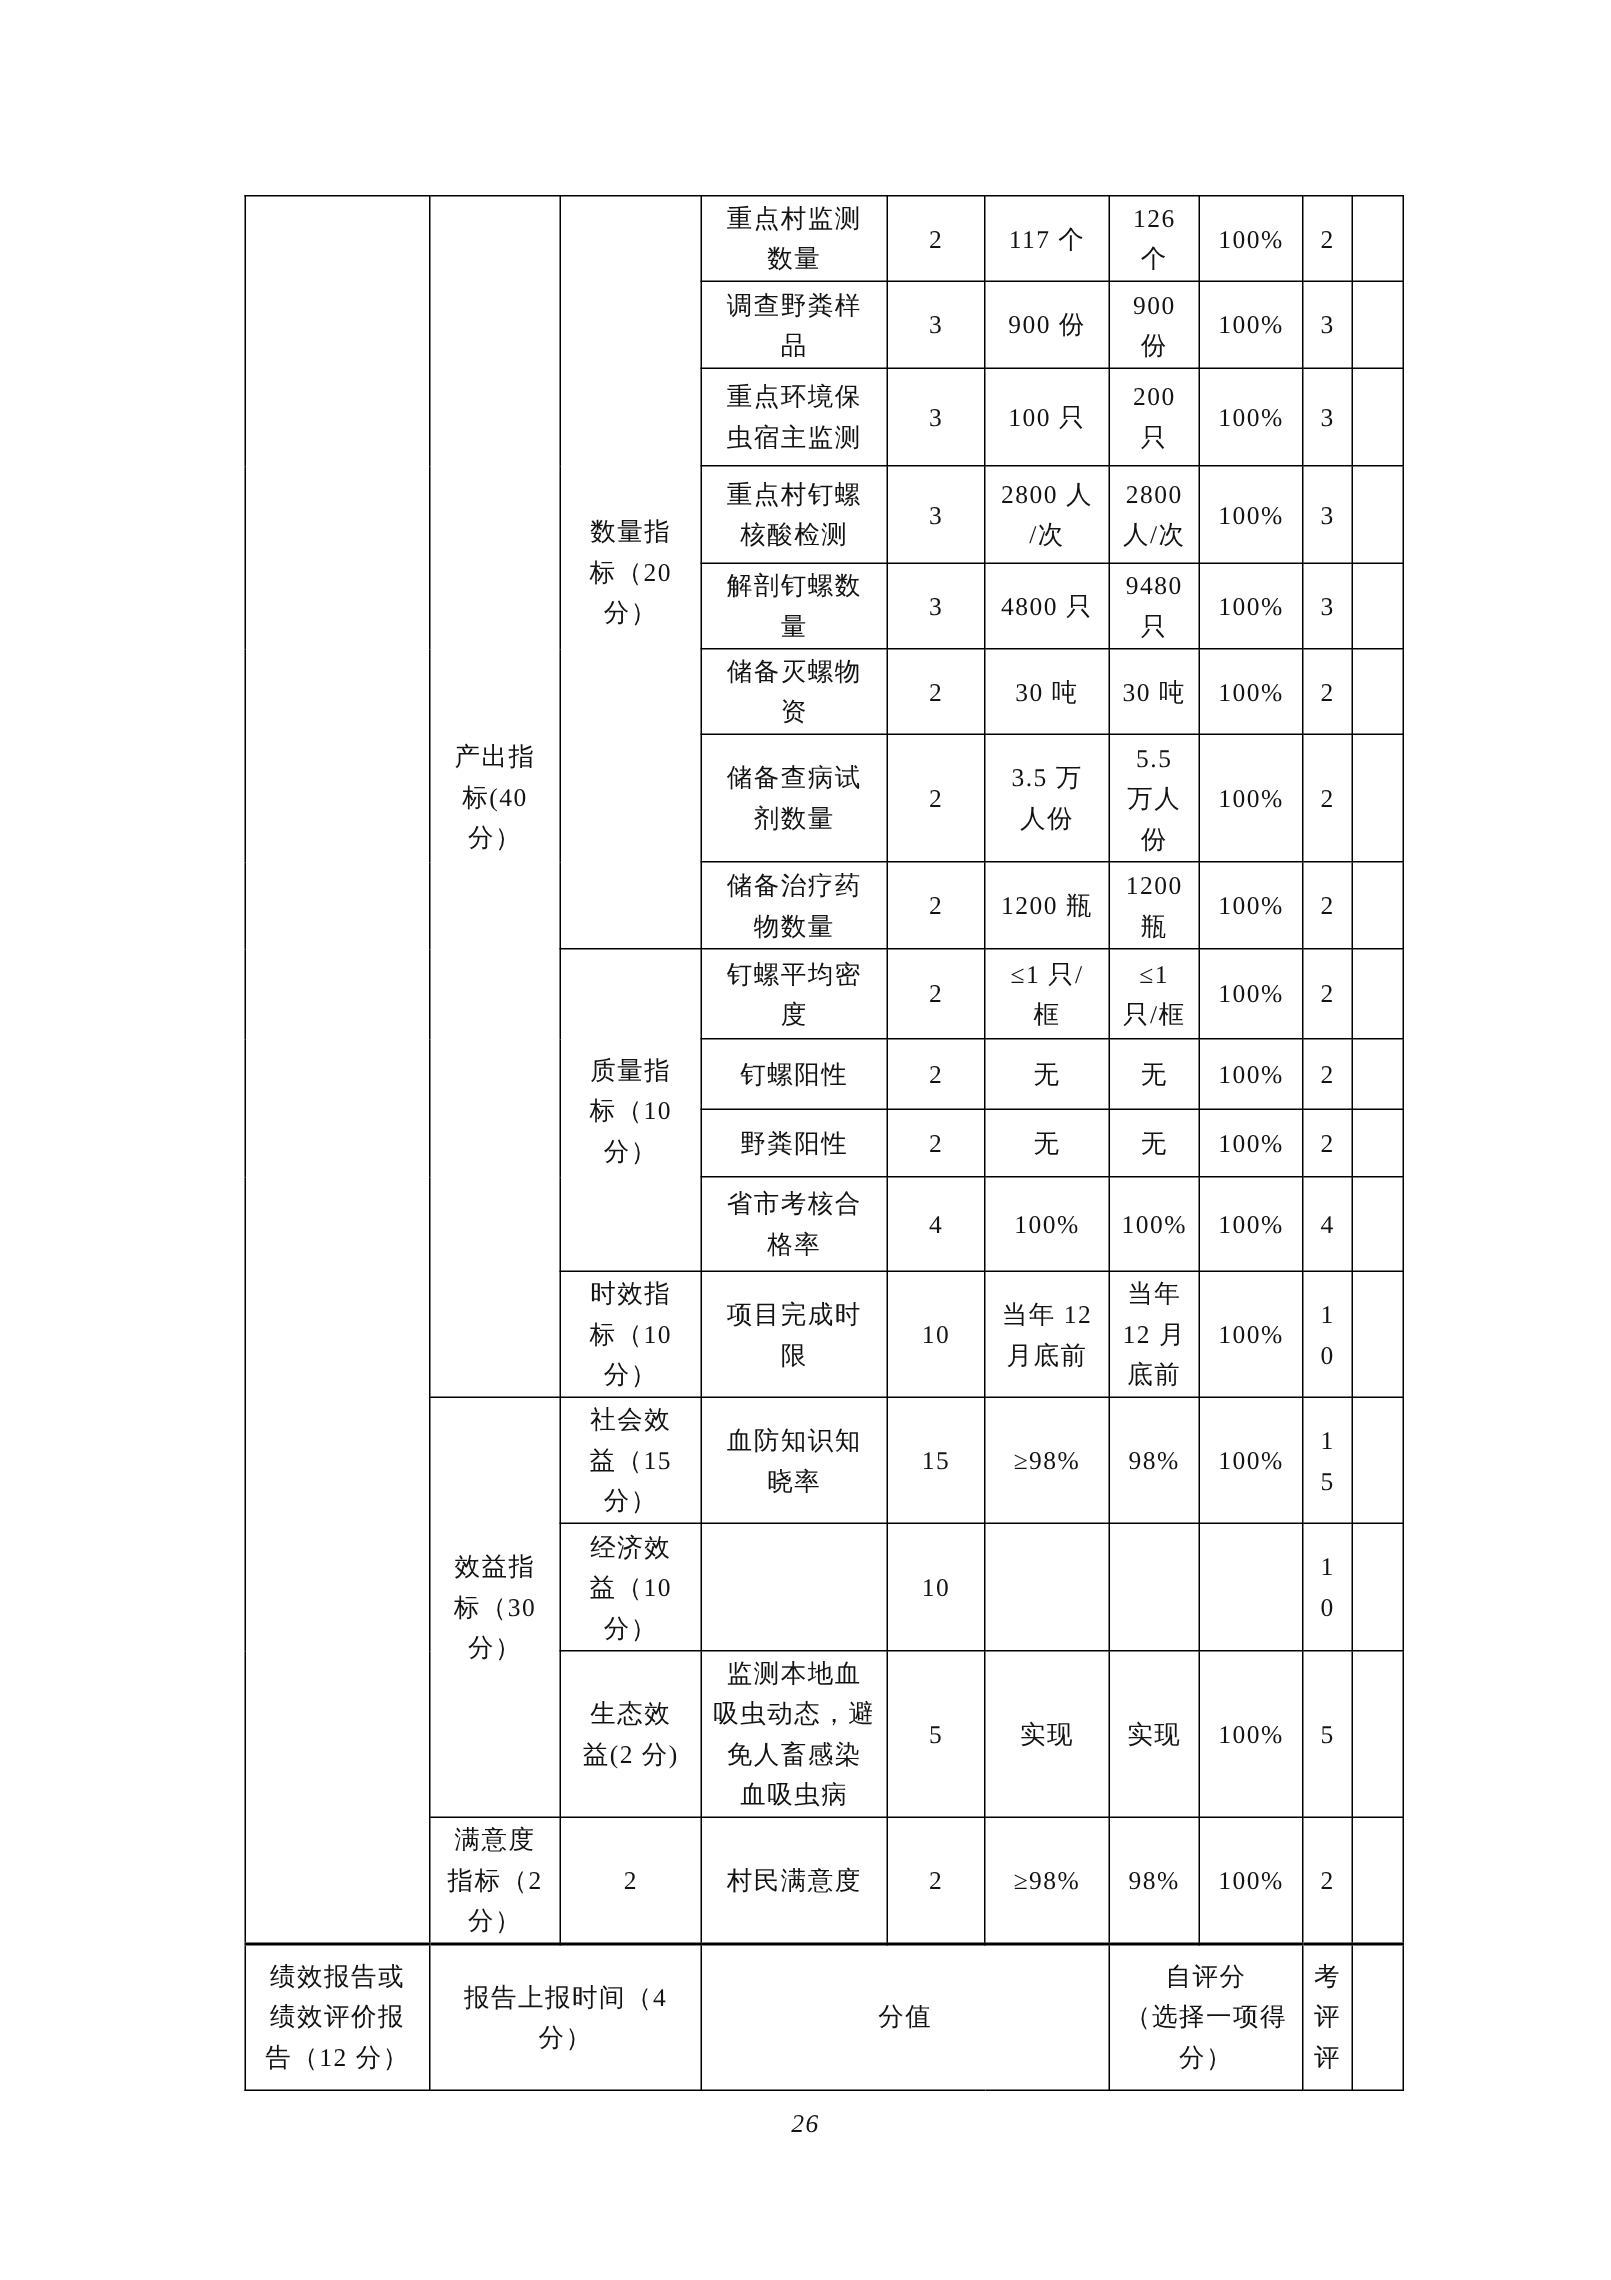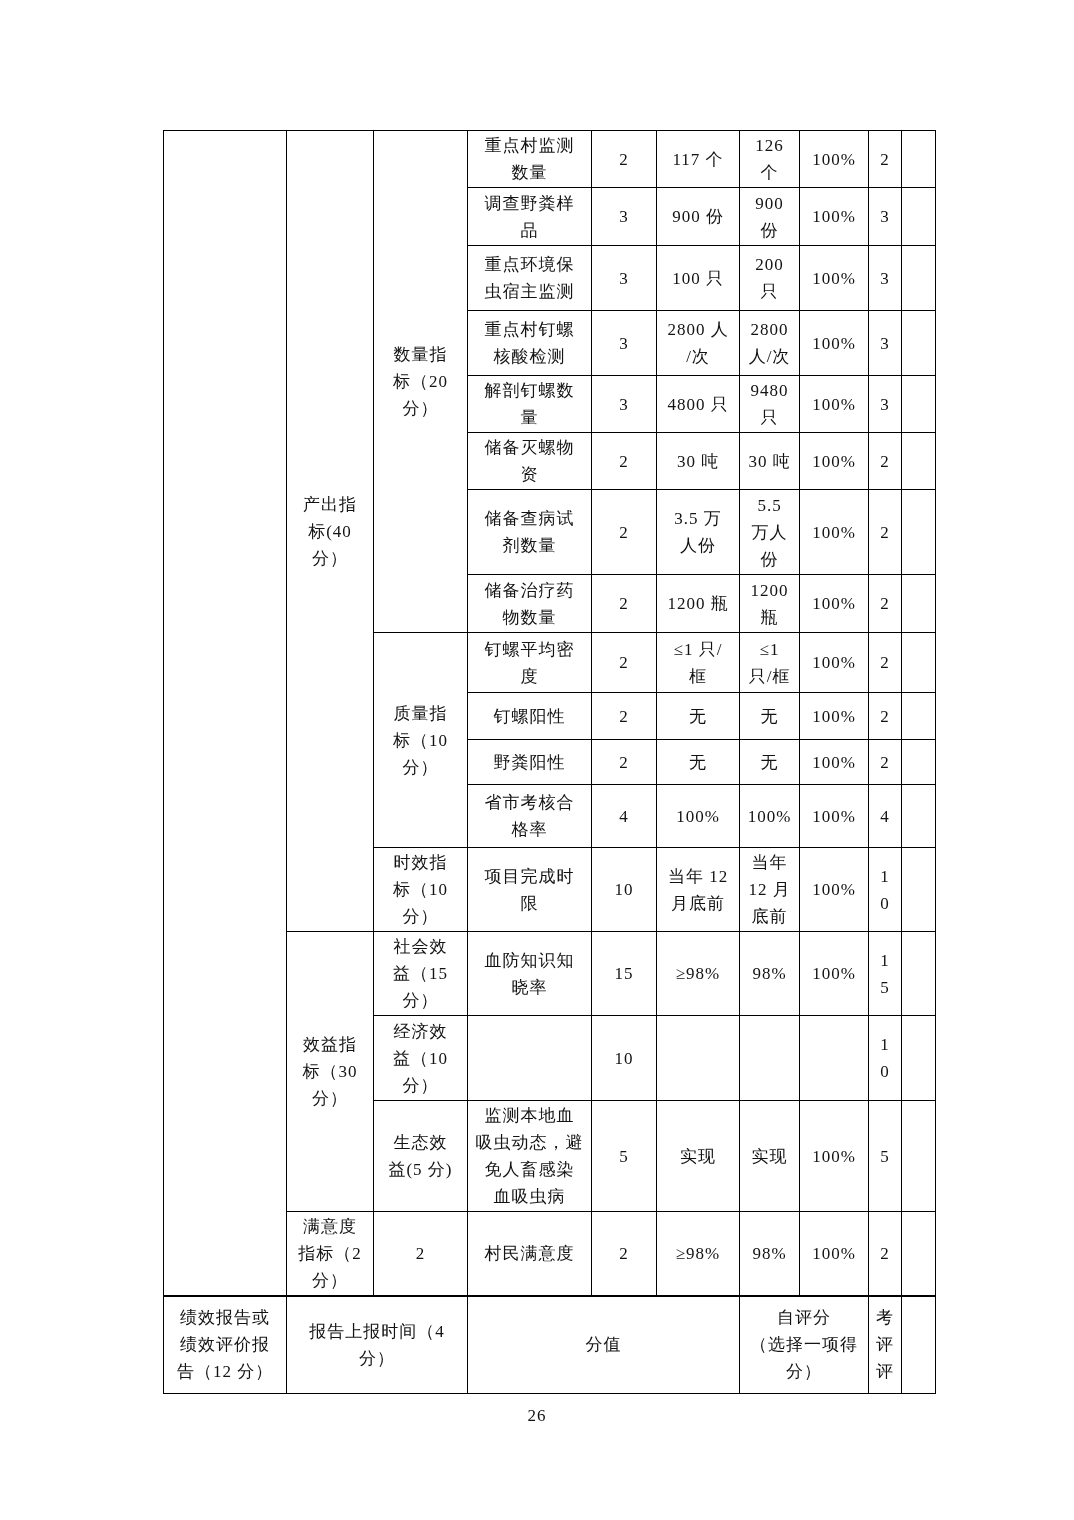--- a/index.html
+++ b/index.html
@@ -32,20 +32,21 @@
   }
   tr.footer-row td { border-top: 2px solid #000; }
   td.va-bottom { vertical-align: bottom; padding-bottom: 8px; }
   .page-number {
     position: absolute;
     top: 1406px; left: 0;
     width: 100%;
     text-align: center;
     font-size: 17px;
     letter-spacing: 1px;
+    font-style: italic;
   }
 </style>
 </head>
 <body>
 
 <div class="page">
 
   <table class="doc-table">
     <colgroup>
       <col style="width:123px">
@@ -242,21 +243,21 @@
         <td>10</td>
         <td></td>
         <td></td>
         <td></td>
         <td>1
 0</td>
         <td></td>
       </tr>
       <tr style="height:111px">
         <td>生态效
-益(5 分)</td>
+益(2 分)</td>
         <td>监测本地血
 吸虫动态，避
 免人畜感染
 血吸虫病</td>
         <td>5</td>
         <td>实现</td>
         <td>实现</td>
         <td>100%</td>
         <td>5</td>
         <td></td>

